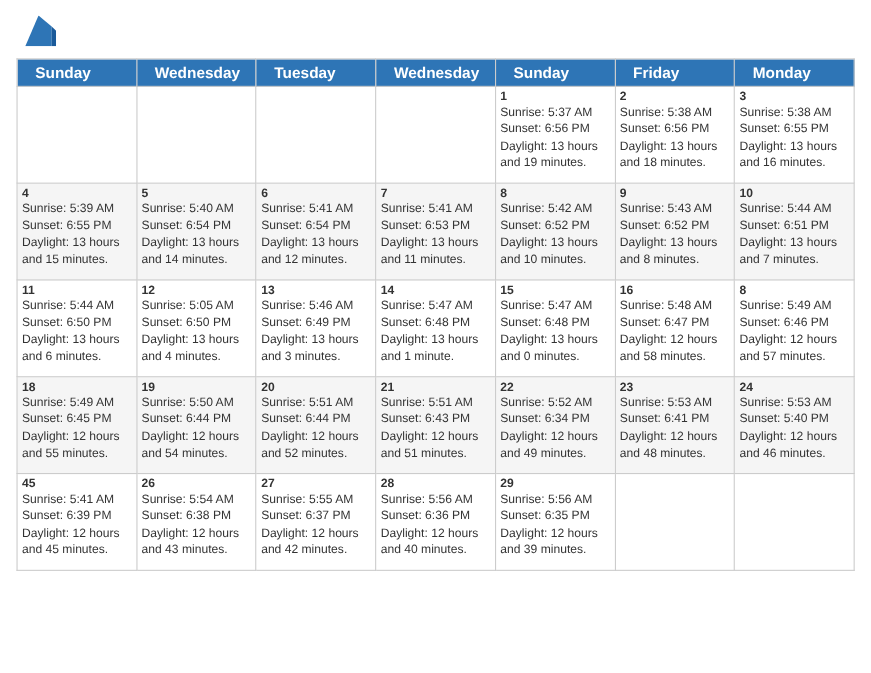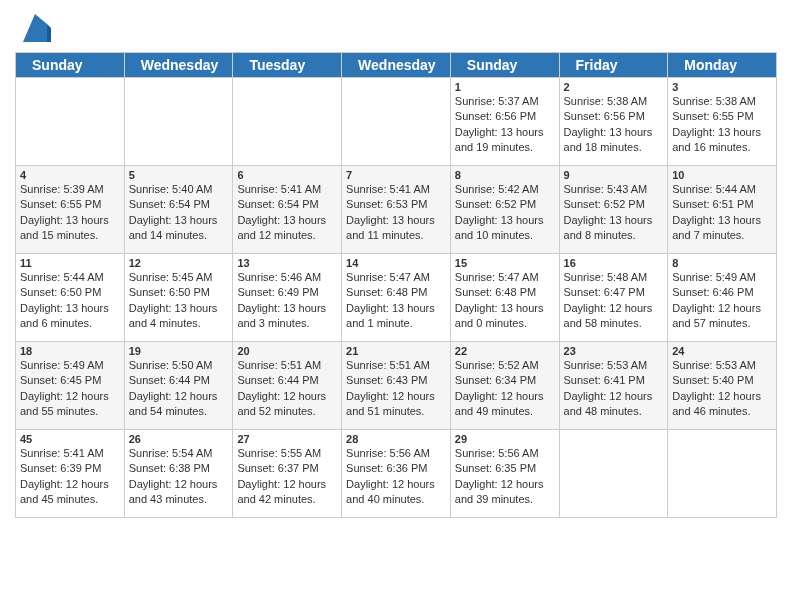--- a/index.html
+++ b/index.html
@@ -204,21 +204,21 @@
         <tr>
           <td>
             <span class="day-number">11</span>
             <div class="day-info">Sunrise: 5:44 AM
 Sunset: 6:50 PM
 Daylight: 13 hours
 and 6 minutes.</div>
           </td>
           <td>
             <span class="day-number">12</span>
-            <div class="day-info">Sunrise: 5:45 AM
+            <div class="day-info">Sunrise: 5:05 AM
 Sunset: 6:50 PM
 Daylight: 13 hours
 and 4 minutes.</div>
           </td>
           <td>
             <span class="day-number">13</span>
             <div class="day-info">Sunrise: 5:46 AM
 Sunset: 6:49 PM
 Daylight: 13 hours
 and 3 minutes.</div>

